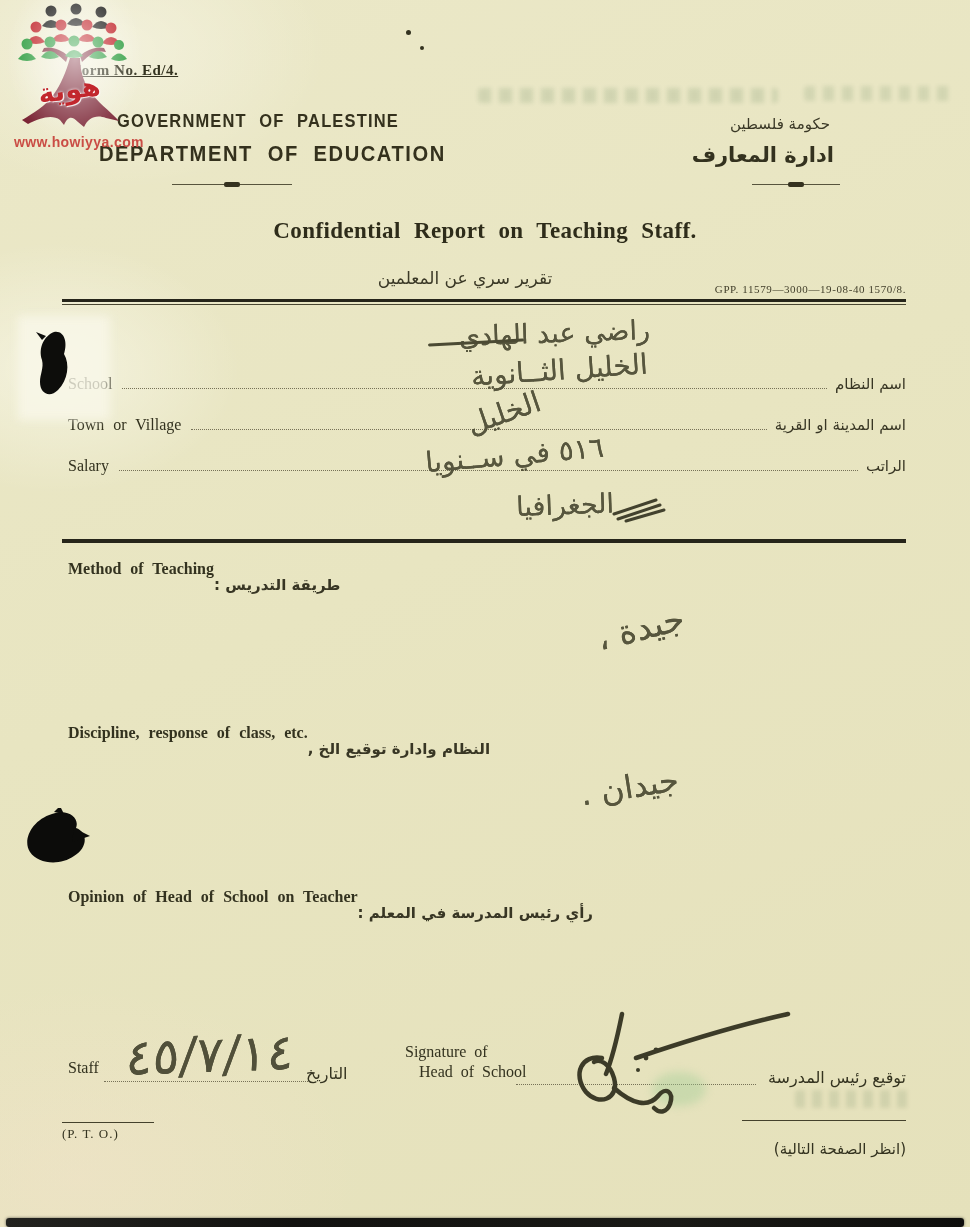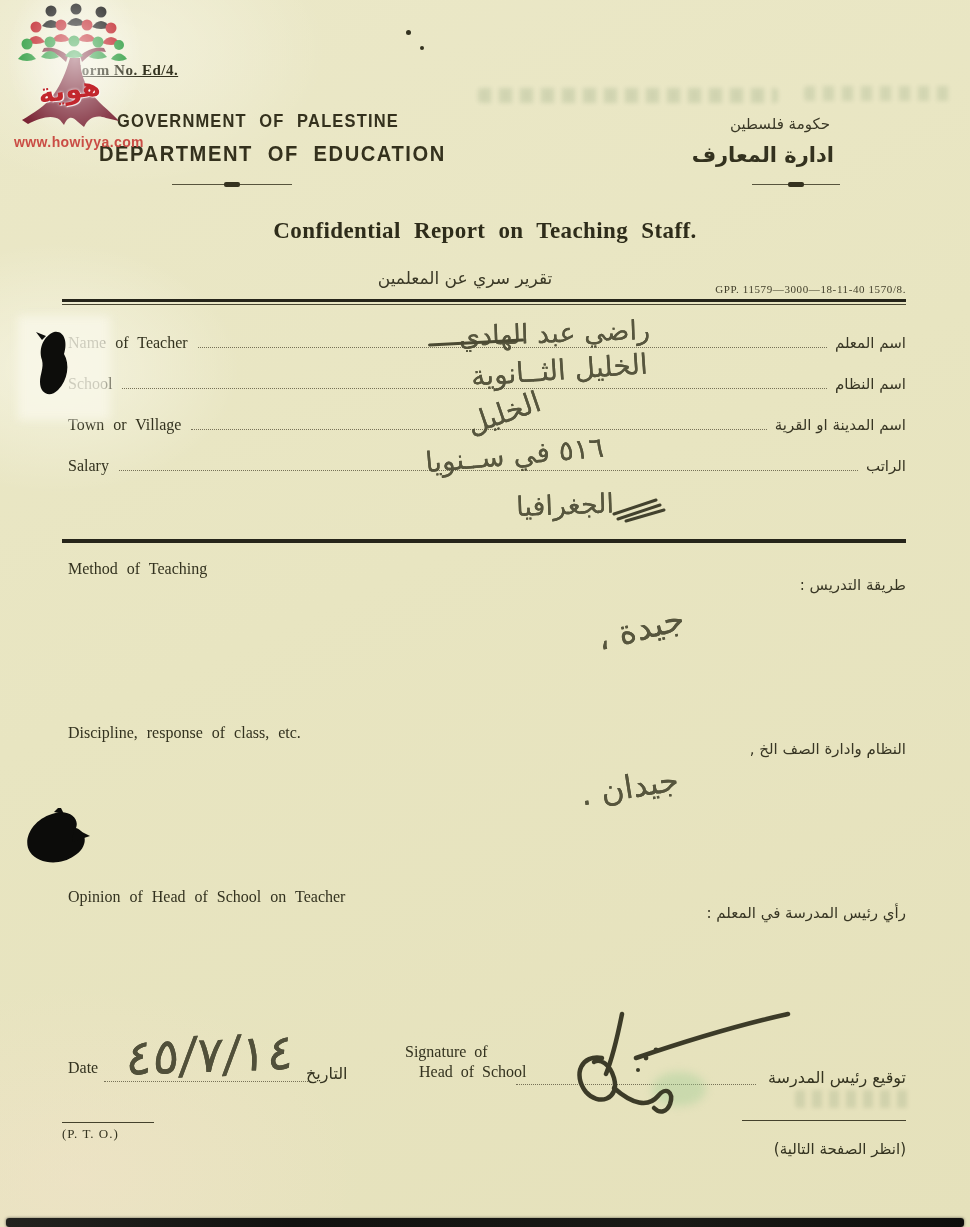--- a/index.html
+++ b/index.html
@@ -32,21 +32,21 @@
   .rule{left:62px;right:64px;}
   .rule-top-a{top:299px;height:3px;background:#26251a;}
   .rule-top-b{top:304px;height:1px;background:#4a4732;}
   .rule-mid{top:539px;height:3.5px;background:#26251a;}
   
   .field-row{left:68px;right:64px;display:flex;align-items:flex-end;height:20px;}
   .en-label{font-size:16px;word-spacing:5px;white-space:nowrap;}
   .leader{flex:1;border-bottom:1.6px dotted #767157;margin:0 8px 4px 10px;}
   .ar-label{font-size:15px;white-space:nowrap;color:#383624;}
   
-  .section-row{left:68px;right:64px;display:flex;justify-content:space-between;align-items:flex-start;}
+  .section-row{left:68px;right:64px;display:flex;justify-content:flex-start;align-items:flex-start;font-weight:bold;}
   .sec-ar{font-size:15px;color:#383624;}
   
   .hw{font-family:"DejaVu Sans",sans-serif;color:#4b4a33;opacity:.92;text-shadow:0 0 .6px #4b4a33;direction:rtl;unicode-bidi:isolate;z-index:3;}
   .hw1{left:420px;top:318px;width:230px;font-size:27px;text-align:right;transform:rotate(-2deg);}
   .ink-tail{left:428px;top:341px;width:96px;height:3px;background:#4b4a33;transform:rotate(-3deg);border-radius:2px;z-index:3;}
   .hw2{left:402px;top:356px;width:246px;font-size:28px;text-align:right;transform:rotate(-4deg);}
   .hw3{left:452px;top:398px;width:90px;font-size:29px;transform:rotate(-19deg);}
   .hw4{left:392px;top:440px;width:212px;font-size:28px;text-align:right;transform:rotate(-5deg);letter-spacing:1px;}
   .hw5{left:474px;top:490px;width:140px;font-size:27px;transform:rotate(-2deg);}
   .hw-method{left:596px;top:608px;font-size:34px;transform:rotate(-14deg);}
@@ -147,30 +147,25 @@
     </div>
 
   <div class="abs gov-ar ar">حكومة فلسطين</div>
   <div class="abs dept-ar ar">ادارة المعارف</div>
   <div class="abs divider div-ar">
       <span class="dash"></span>
     </div>
 
   <div class="abs title-ar ar">تقرير سري عن المعلمين</div>
   <div class="abs title-en">Confidential Report on Teaching Staff.</div>
-  <div class="abs print-ref">GPP. 11579—3000—18-11-40  1570/8.</div>
+  <div class="abs print-ref">GPP. 11579—3000—19-08-40  1570/8.</div>
 
   <div class="abs rule rule-top-a"></div>
   <div class="abs rule rule-top-b"></div>
 
-  <div class="abs field-row" style="top:332px">
-    <span class="en-label">Name of Teacher</span>
-    <span class="leader"></span>
-    <span class="ar-label ar">اسم المعلم</span>
-  </div>
   <div class="abs field-row" style="top:373px">
     <span class="en-label">School</span>
     <span class="leader"></span>
     <span class="ar-label ar">اسم النظام</span>
   </div>
   <div class="abs field-row" style="top:414px">
     <span class="en-label">Town or Village</span>
     <span class="leader"></span>
     <span class="ar-label ar">اسم المدينة او القرية</span>
   </div>
@@ -199,21 +194,21 @@
   <div class="abs rule rule-mid"></div>
 
   <div class="abs section-row" style="top:560px">
     <span class="en-label">Method of Teaching</span>
     <span class="sec-ar ar">طريقة التدريس :</span>
   </div>
   <div class="abs hw hw-method">جيدة ،</div>
 
   <div class="abs section-row" style="top:724px">
     <span class="en-label">Discipline, response of class, etc.</span>
-    <span class="sec-ar ar">النظام وادارة الصف الخ ,</span>
+    <span class="sec-ar ar">النظام وادارة توقيع الخ ,</span>
   </div>
   <div class="abs hw hw-discipline">جيدان .</div>
 
   <div class="abs section-row" style="top:888px">
     <span class="en-label">Opinion of Head of School on Teacher</span>
     <span class="sec-ar ar">رأي رئيس المدرسة في المعلم :</span>
   </div>
 
   <div class="abs light-patch"></div>
   <div class="abs blot" style="left:36px;top:328px;">
@@ -223,21 +218,21 @@
     </svg>
   </div>
   <div class="abs blot" style="left:24px;top:808px;">
     <svg width="68" height="62" viewBox="0 0 68 62">
       <path fill="#0c0c0a" d="M28,6 C44,0 56,10 52,20 C64,24 64,40 50,48 C36,58 14,56 6,44 C-2,32 8,12 28,6 Z"></path>
       <path fill="#0c0c0a" d="M50,20 L66,28 L48,34 Z"></path>
       <path fill="#0c0c0a" d="M30,4 L36,-2 L40,6 Z"></path>
     </svg>
   </div>
 
-  <div class="abs date-en">Date</div>
+  <div class="abs date-en">Staff</div>
   <div class="abs date-leader"></div>
   <div class="abs hw hw-date">٤٥/٧/١٤</div>
   <div class="abs date-ar ar">التاريخ</div>
 
   <div class="abs sig-en1">Signature of</div>
   <div class="abs sig-en2">Head of School</div>
   <div class="abs sig-leader"></div>
   <div class="abs sig-green"></div>
   <div class="abs" style="left:548px;top:1000px;z-index:4;">
     <svg width="250" height="118" viewBox="0 0 250 118">

